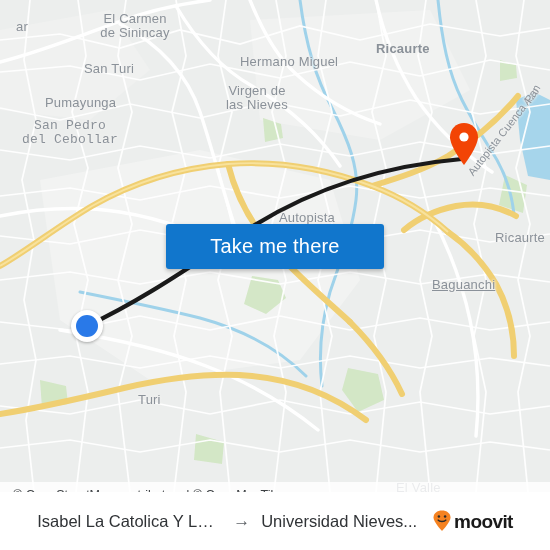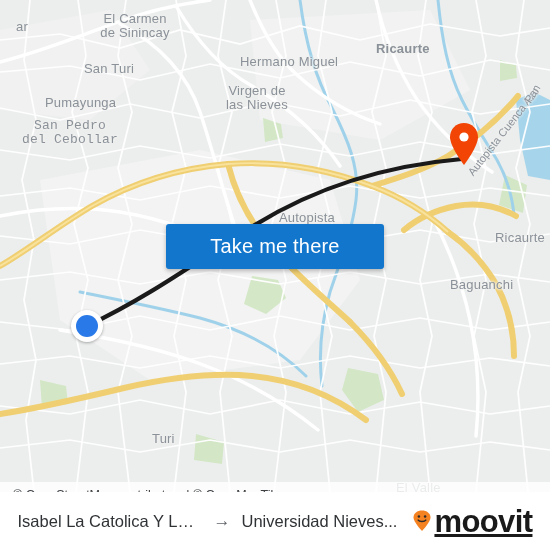--- a/index.html
+++ b/index.html
@@ -161,26 +161,25 @@
     flex: 0 0 auto;
   }
   #brand {
     display: flex;
     align-items: center;
     gap: 1px;
     flex: 0 0 auto;
     margin-left: 6px;
   }
   #brand .brand-word {
-    font-size: 31px;
+    font-size: 19px;
     font-weight: bold;
     color: #1a1a1a;
     letter-spacing: -0.6px;
     line-height: 1;
-    text-decoration: underline;
   }
 </style>
 </head>
 <body>
 
 <div id="screen">
 
   <div id="map">
 
     <svg class="maplayer" viewBox="0 0 550 492">
@@ -273,22 +272,22 @@
     <div class="placelabel" style="left:0px; top:20px;padding-left:16px;">ar</div>
     <div class="placelabel" style="left:75px; top:12px; width:120px; white-space:normal;">El Carmen<br>de Sinincay</div>
     <div class="placelabel" style="left:84px; top:62px;">San Turi</div>
     <div class="placelabel" style="left:45px; top:96px;">Pumayunga</div>
     <div class="placelabel" style="left:15px; top:119px; width:110px; white-space:normal;font-family:Liberation Mono, monospace;">San Pedro<br>del Cebollar</div>
     <div class="placelabel" style="left:240px; top:55px;">Hermano Miguel</div>
     <div class="placelabel" style="left:212px; top:84px; width:90px; white-space:normal;">Virgen de<br>las Nieves</div>
     <div class="placelabel" style="left:376px; top:42px;font-weight:bold;">Ricaurte</div>
     <div class="placelabel" style="left:279px; top:211px;">Autopista</div>
     <div class="placelabel" style="left:495px; top:231px;">Ricaurte</div>
-    <div class="placelabel" style="left:450px; top:278px;">Baguanchi</div>
-    <div class="placelabel" style="left:152px; top:393px;margin-top:39px;">Turi</div>
+    <div class="placelabel" style="left:432px; top:278px;text-decoration:underline;">Baguanchi</div>
+    <div class="placelabel" style="left:138px; top:393px;">Turi</div>
     <div class="placelabel" style="left:396px; top:481px;">El Valle</div>
 
     <div class="roadlabel" style="left:470px; top:168px; transform:rotate(-52deg); transform-origin:0 50%;">Autopista Cuenca Azo</div>
     <div class="roadlabel" style="left:527px; top:96px; transform:rotate(-58deg); transform-origin:0 50%;">Pan</div>
 
     <div id="origin-marker">
       <div class="ring"></div>
       <div class="dot"></div>
     </div>
 

